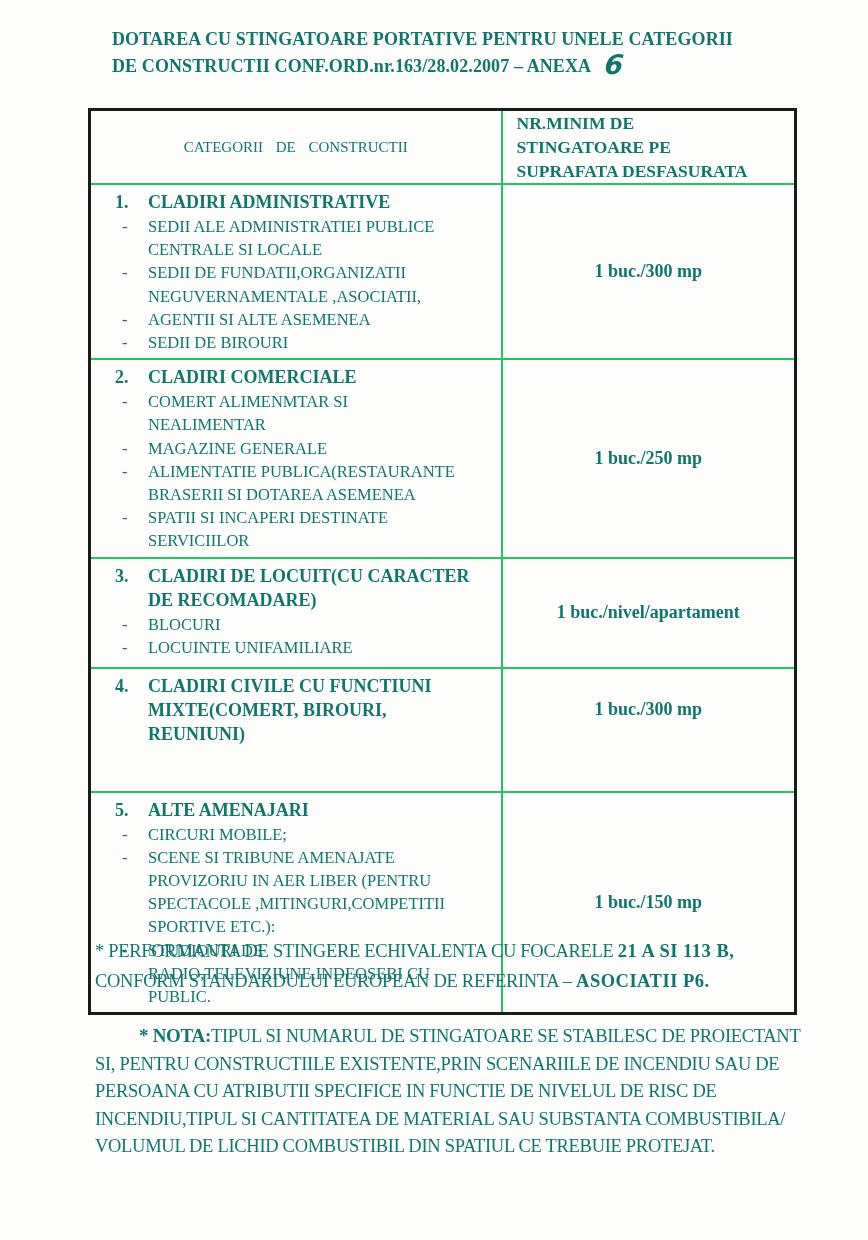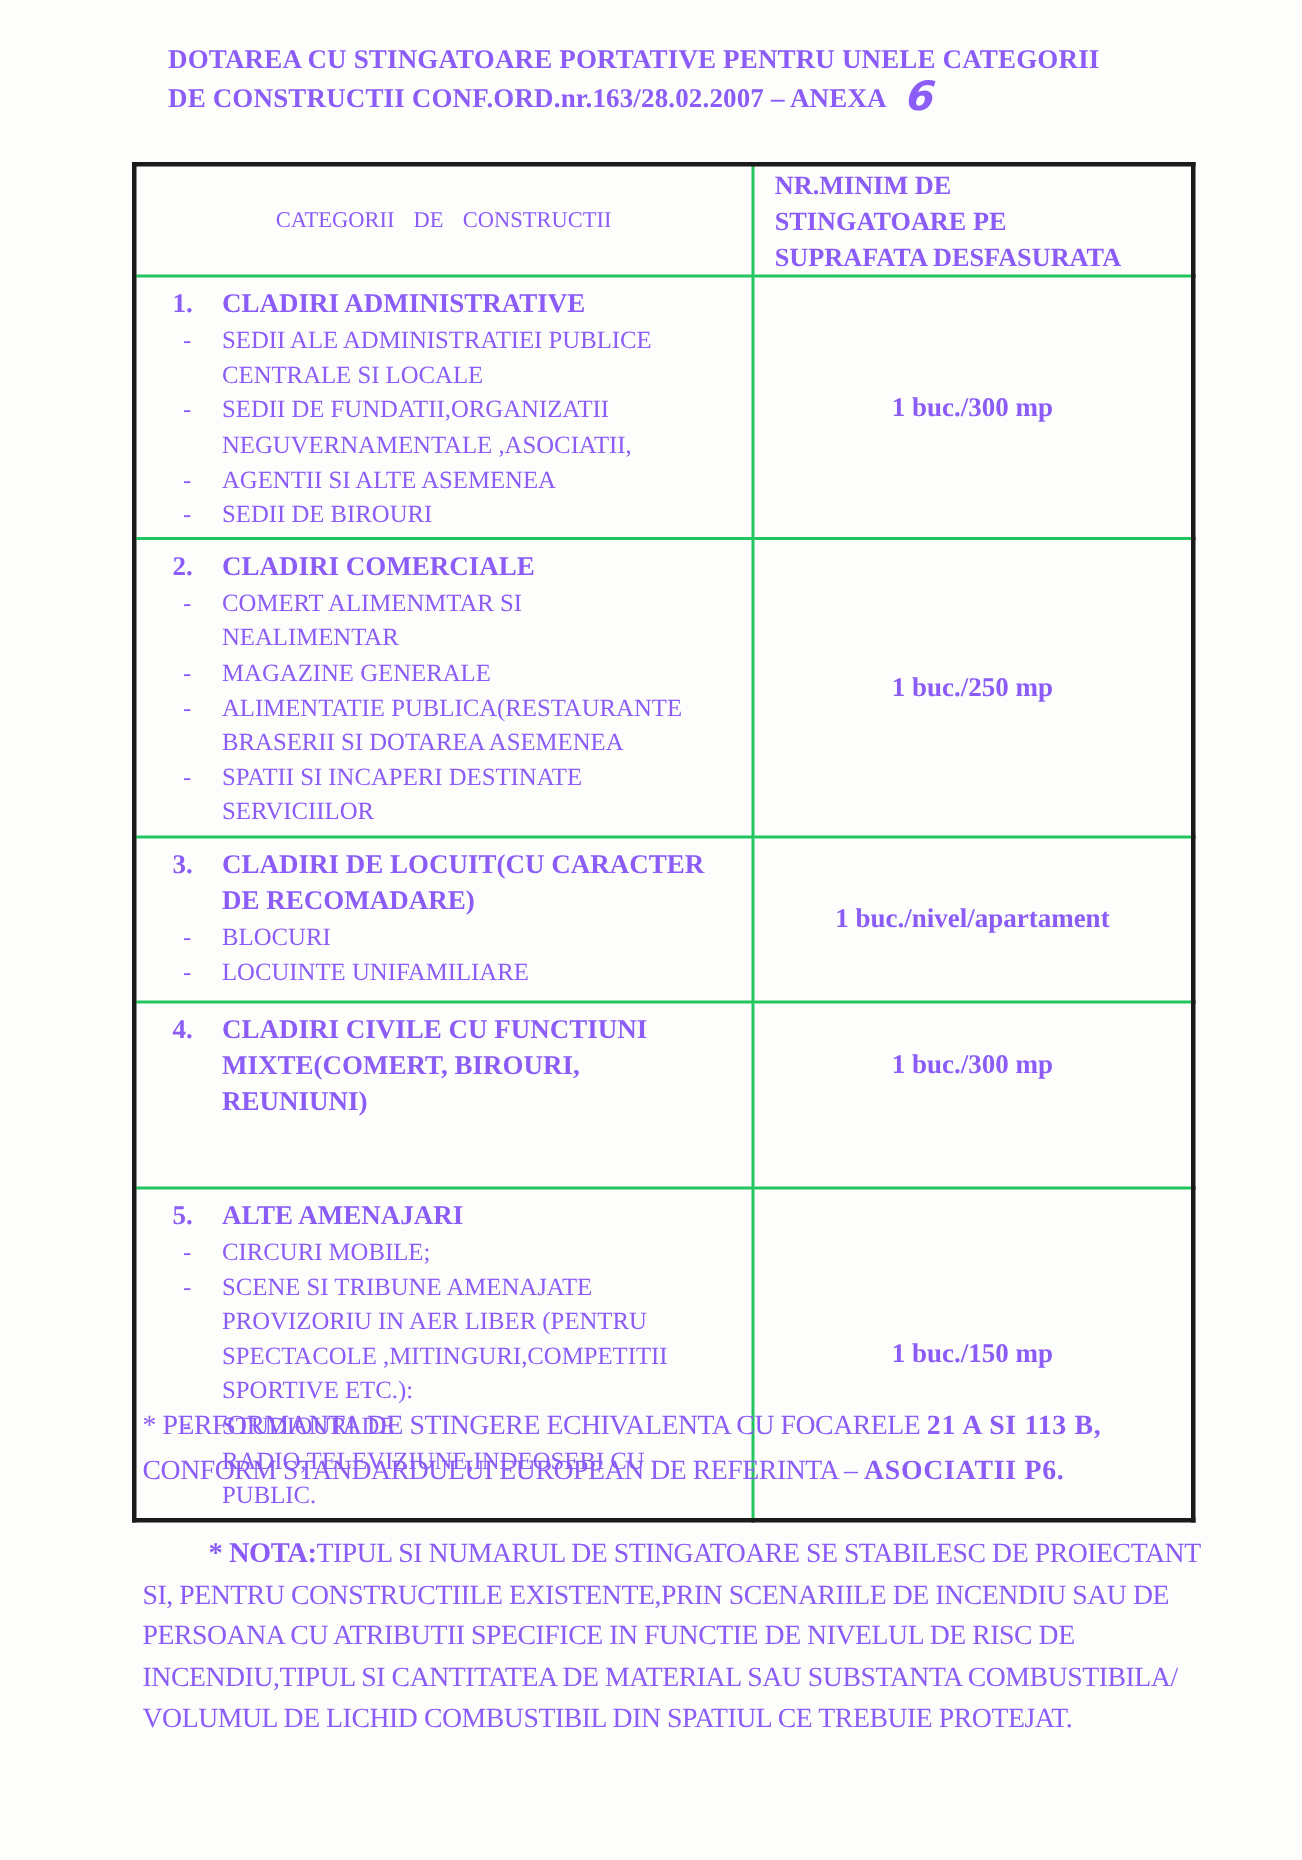--- a/index.html
+++ b/index.html
@@ -1,21 +1,21 @@
 <!DOCTYPE html>
 <html><head>
 <meta charset="utf-8">
 <style>
   * { margin:0; padding:0; box-sizing:border-box; }
   html,body { background:#e8e8e8; }
   .page {
     position:relative;
     width:868px; height:1240px;
     background:#fdfdfc;
-    color:#8b5cf6;
+    color:#0f766e;
     font-family:"Liberation Serif","DejaVu Serif",serif;
     overflow:hidden;
   }
   .title {
     position:absolute; left:112px; top:28px; width:680px;
     font-weight:bold; font-size:18px; line-height:23px;
     letter-spacing:0.1px;
   }
   .title .annex-number {
     display:inline-block;

